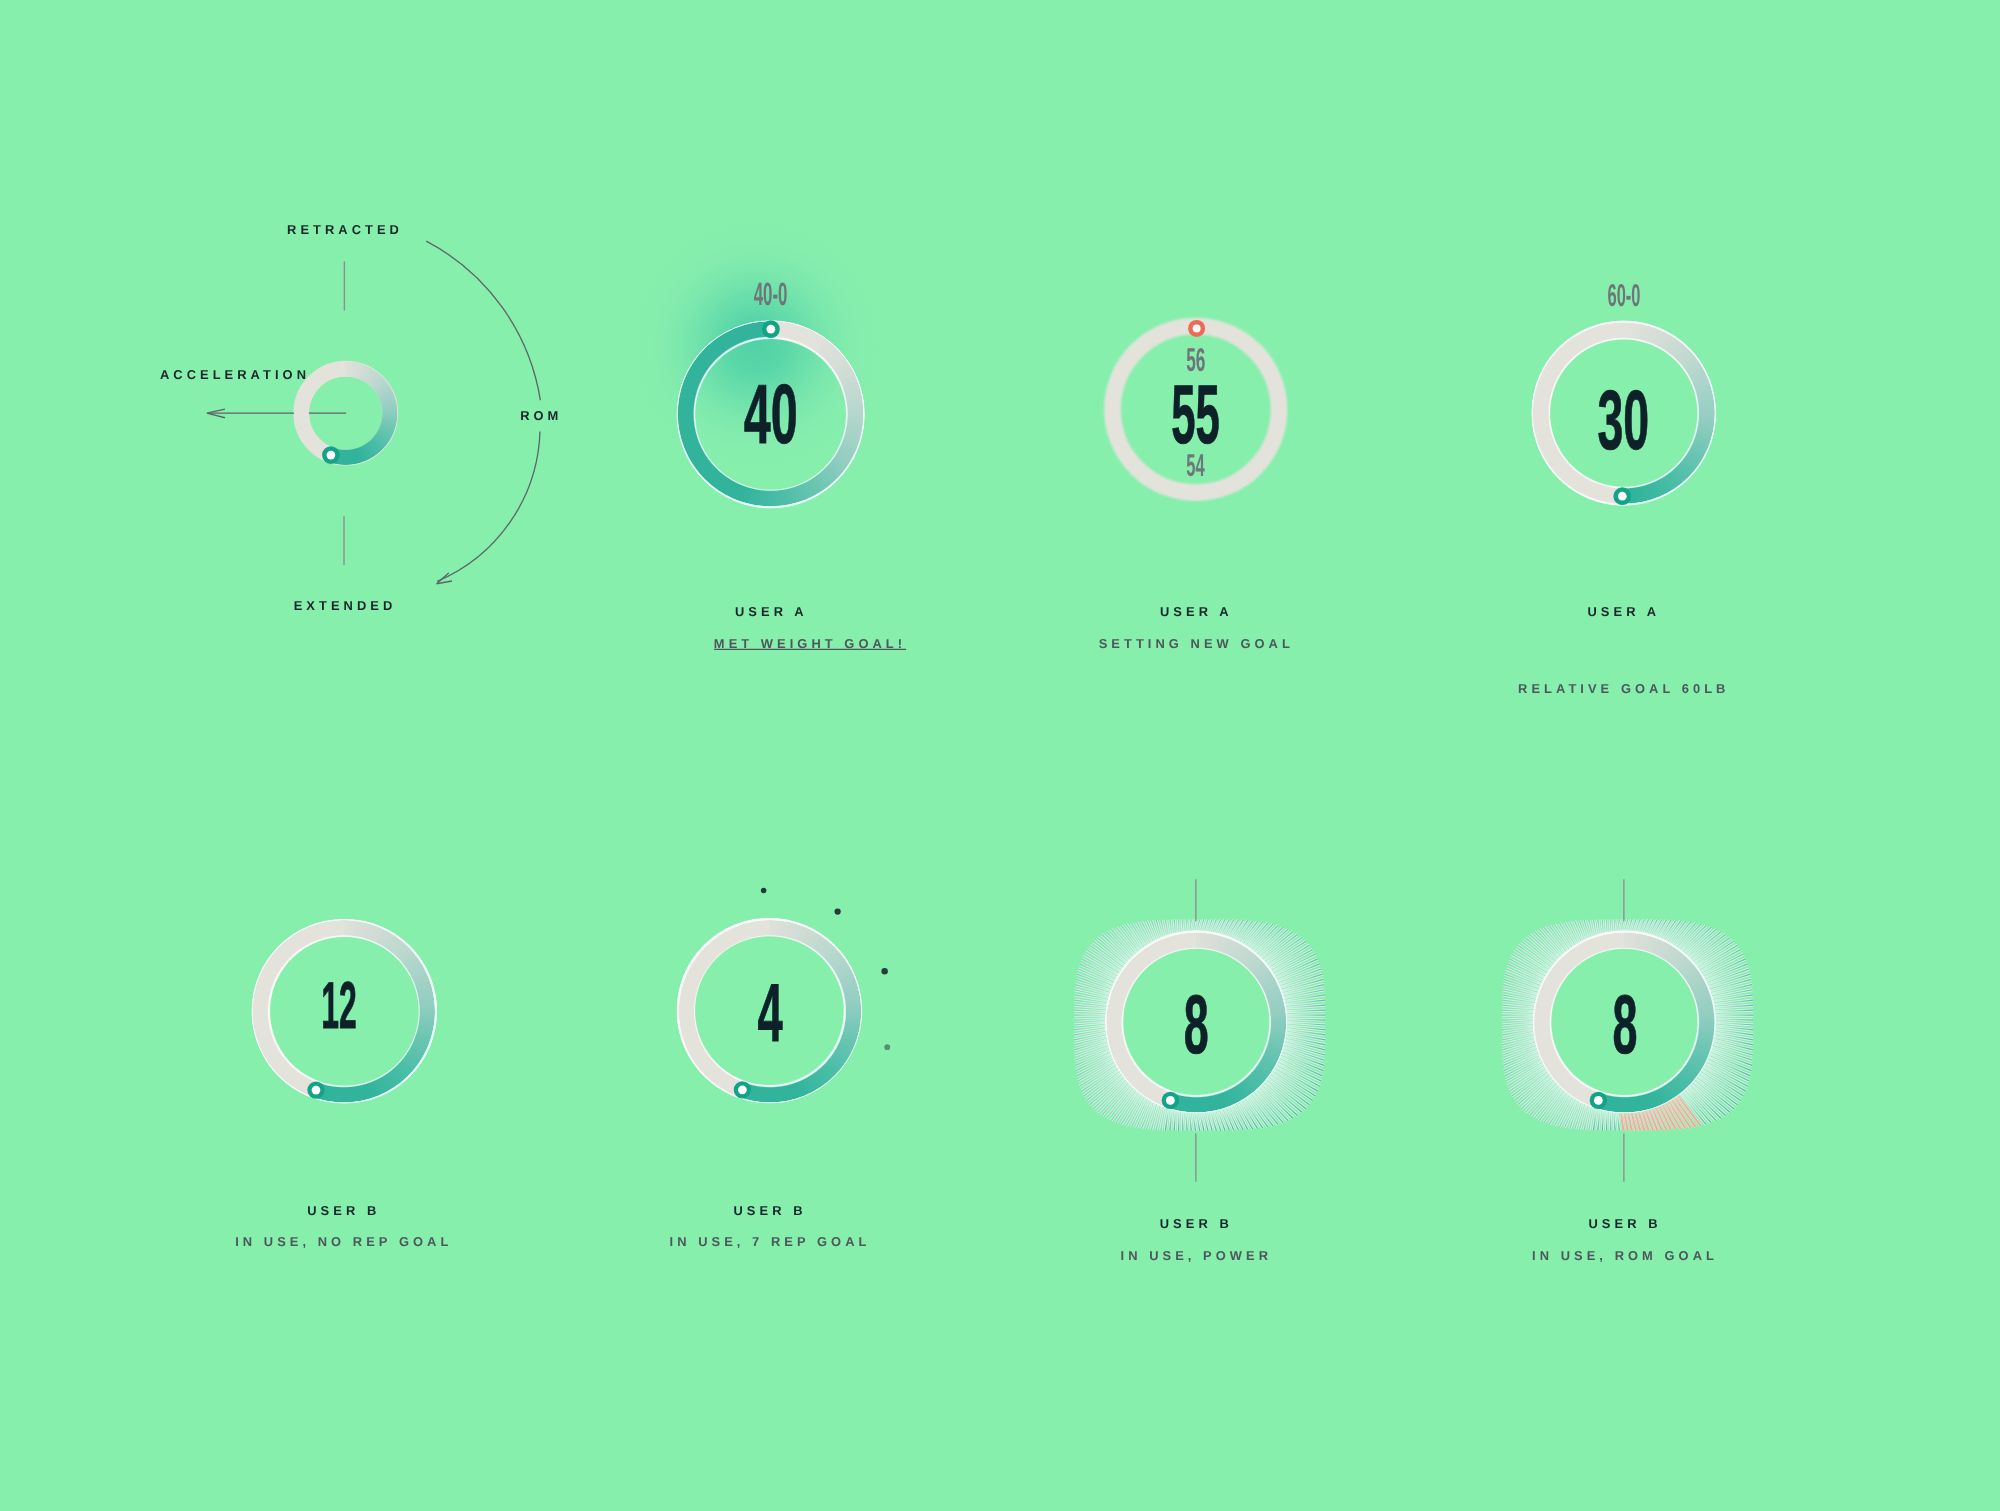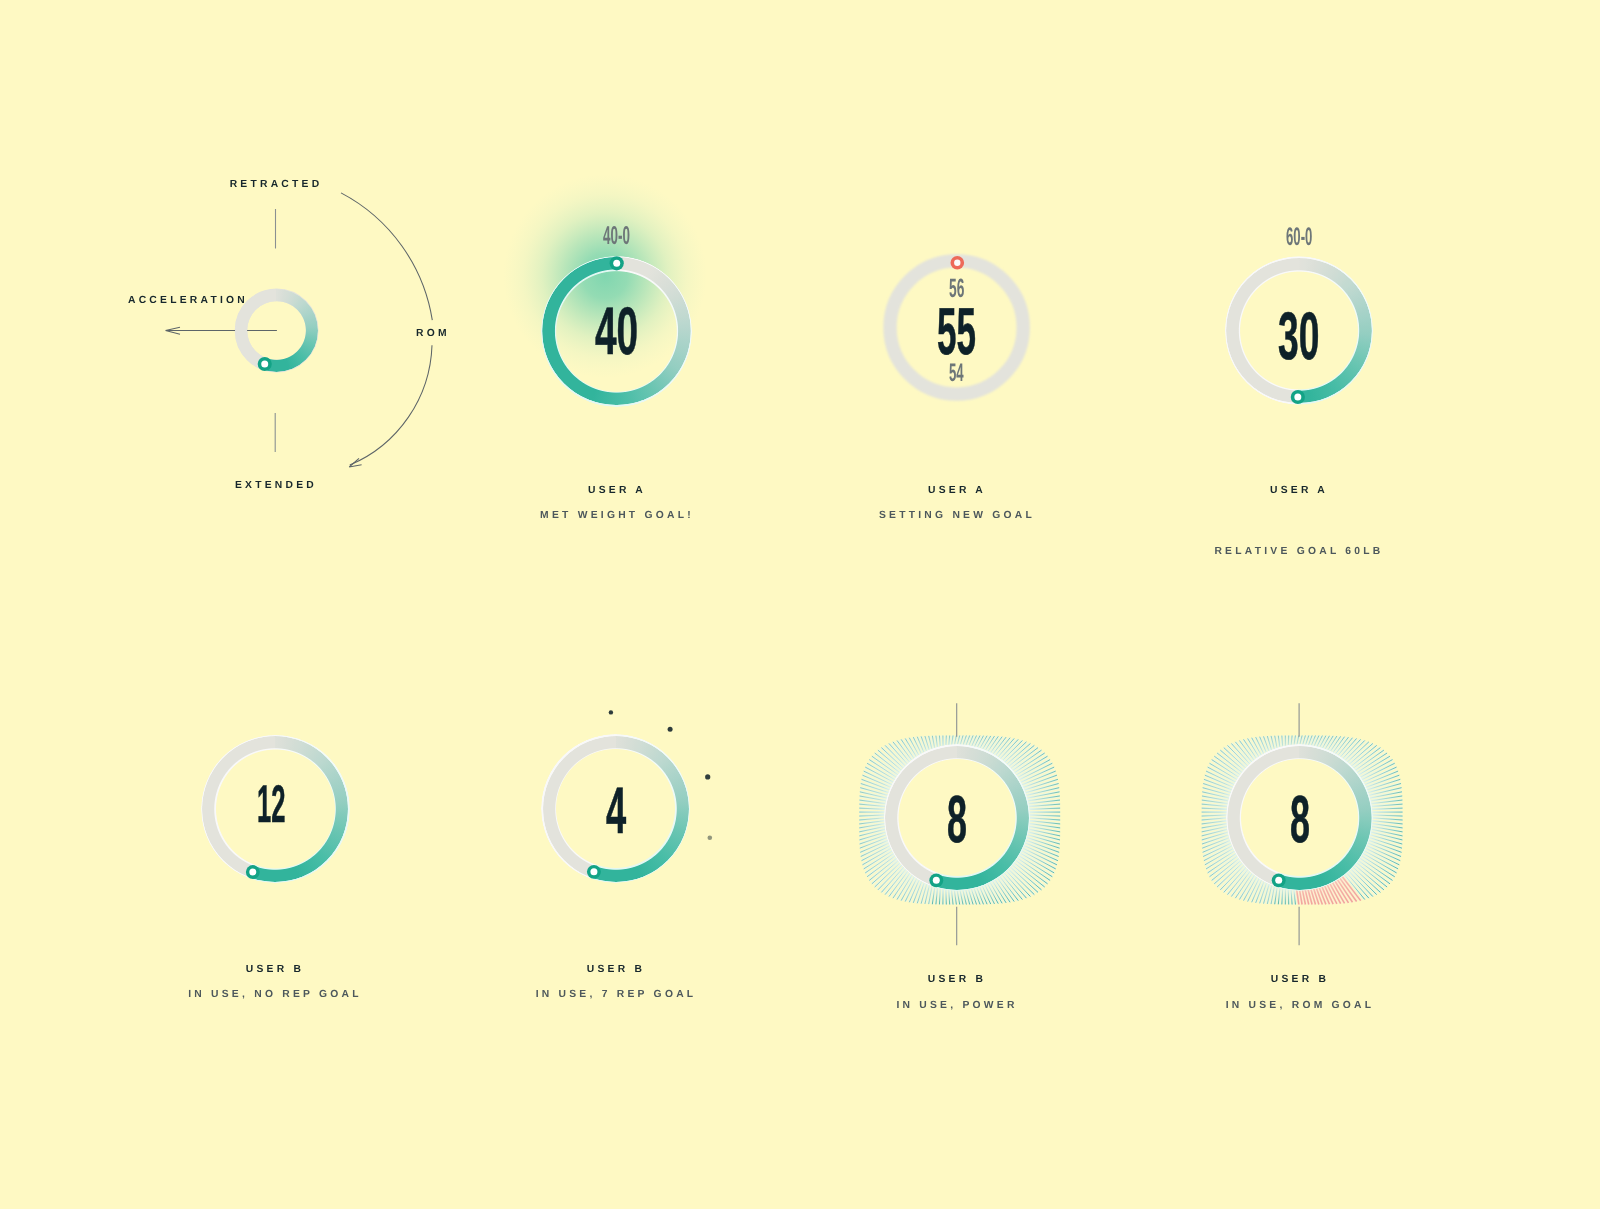--- a/index.html
+++ b/index.html
@@ -1,19 +1,19 @@
 <!DOCTYPE html>
 <html><head>
 <meta charset="utf-8">
 <title>Gauge states</title>
 <style>
   html,body{margin:0;padding:0;}
   body{width:1600px;height:1209px;background:#f9f9f9;
        font-family:"Liberation Sans",sans-serif;overflow:hidden;}
-  .stage{position:relative;width:1600px;height:1209px;background:#fef9c3;
+  .stage{position:relative;width:1600px;height:1209px;background:#86efac;
          -webkit-font-smoothing:antialiased;text-rendering:geometricPrecision;}
   svg.layer{position:absolute;left:0;top:0;width:1600px;height:1209px;
             overflow:visible;display:block;}
 
   
   .tlabel{position:absolute;white-space:nowrap;line-height:1;
           font-family:"Liberation Sans",sans-serif;font-weight:700;
           font-size:10.3px;letter-spacing:3.25px;
           transform:translateX(-50%) translateZ(0);
           will-change:transform;}
@@ -2701,21 +2701,21 @@
         <circle cx="264.72" cy="364.06" r="7.05" fill="#13a386"></circle>
         <circle cx="264.72" cy="364.06" r="3.5" fill="#ffffff"></circle>
       </g>
     </svg>
   <div id="labels">
       <div class="tlabel dark" style="left: 275.5px; top: 180.3px;">RETRACTED</div>
       <div class="tlabel dark" style="left: 275.5px; top: 481.4px; text-align: center;">EXTENDED</div>
       <div class="tlabel dark" style="left: 188px; top: 295.6px;">ACCELERATION</div>
       <div class="tlabel dark" style="left: 433px; top: 328.6px;">ROM</div>
       <div class="tlabel dark" style="left: 616.7px; top: 485.8px;">USER A</div>
-      <div class="tlabel mid" style="left: 617px; top: 510.8px;">MET WEIGHT GOAL!</div>
+      <div class="tlabel mid" style="left: 648px; top: 510.8px; text-decoration: underline;">MET WEIGHT GOAL!</div>
       <div class="numwrap big" style="font-size: 67.3px; color: rgb(14, 33, 40); left: 595.103px; top: 297.692px;"><span style="transform: scaleX(0.577);">40</span></div>
       <div class="numwrap" style="font-size: 25.92px; color: rgb(109, 118, 120); left: 603.217px; top: 224.346px;"><span style="transform: scaleX(0.52);">40-0</span></div>
       <div class="tlabel dark" style="left: 956.6px; top: 485.8px;">USER A</div>
       <div class="tlabel mid" style="left: 956.6px; top: 510.8px;">SETTING NEW GOAL</div>
       <div class="numwrap big" style="font-size: 66.57px; color: rgb(14, 33, 40); left: 937.163px; top: 298.501px;"><span style="transform: scaleX(0.525);">55</span></div>
       <div class="numwrap" style="font-size: 26.51px; color: rgb(109, 118, 120); left: 948.934px; top: 275.058px;"><span style="transform: scaleX(0.52);">56</span></div>
       <div class="numwrap" style="font-size: 25.33px; color: rgb(109, 118, 120); left: 949.271px; top: 361.033px;"><span style="transform: scaleX(0.52);">54</span></div>
       <div class="tlabel dark" style="left: 1299px; top: 485.8px;">USER A</div>
       <div class="tlabel mid" style="left: 1299px; top: 510.8px; margin-top: 36px;">RELATIVE GOAL 60LB</div>
       <div class="numwrap big" style="font-size: 67.3px; color: rgb(14, 33, 40); left: 1278.3px; top: 303px;"><span style="transform: scaleX(0.553);">30</span></div>

